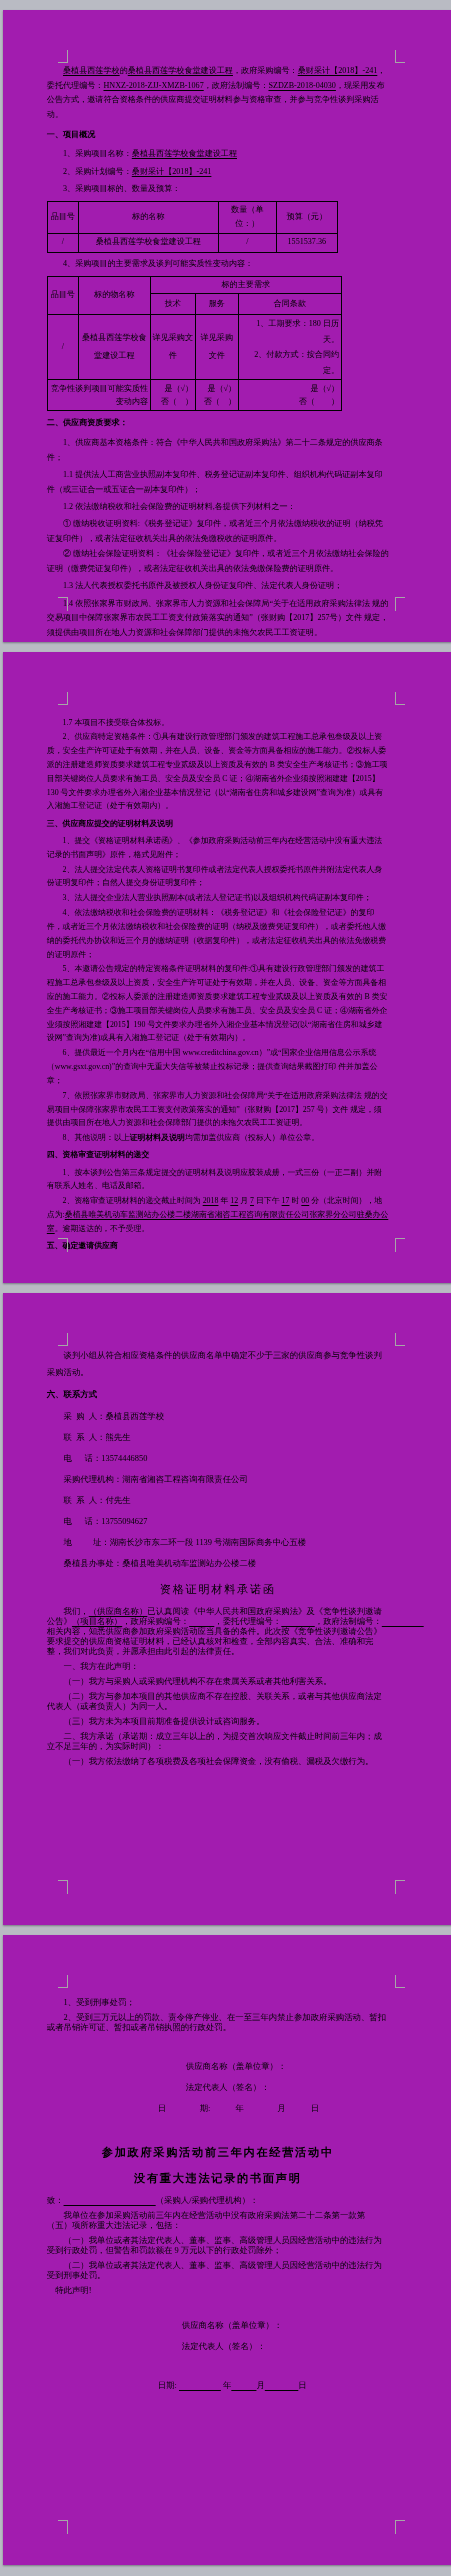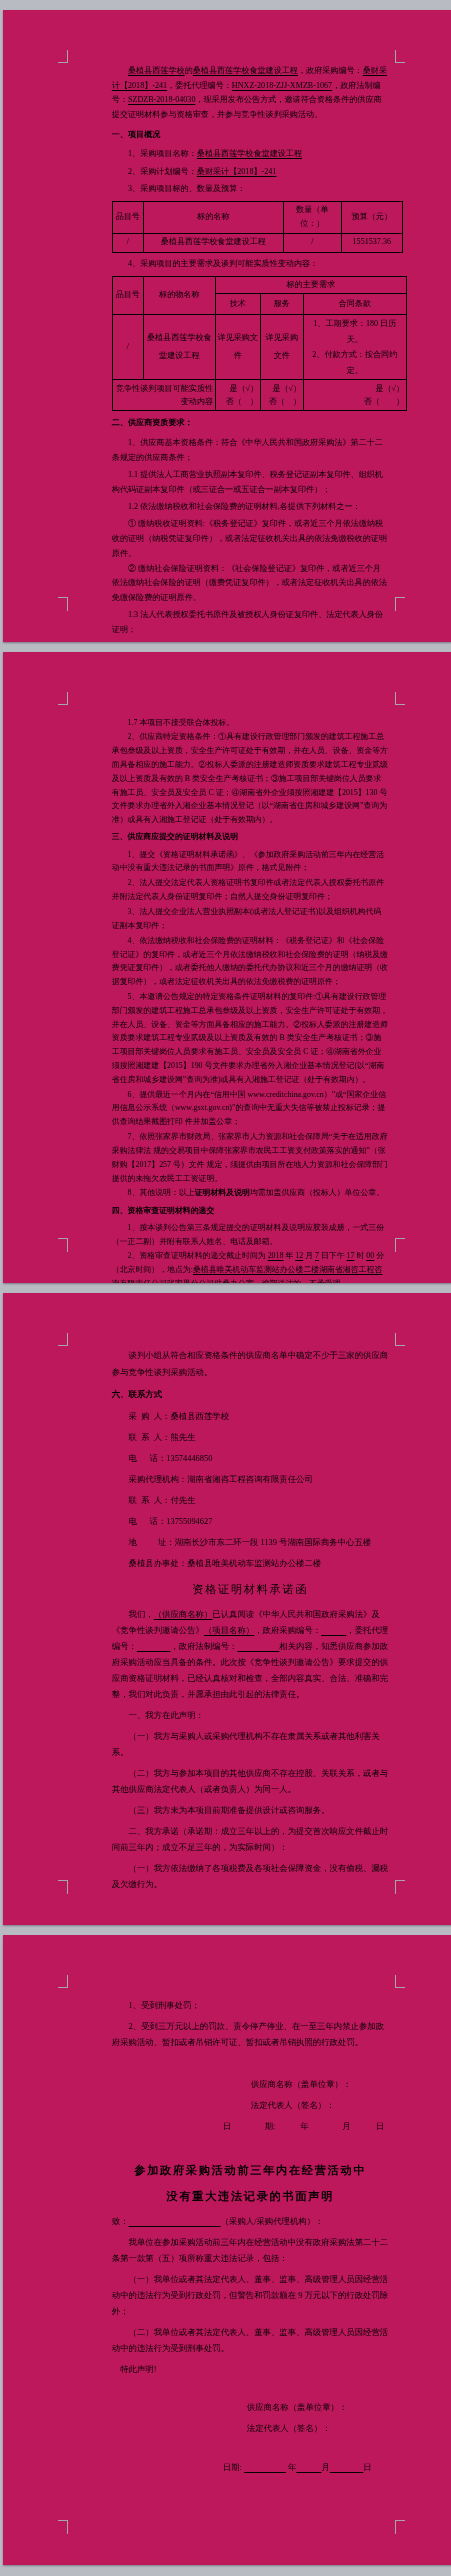--- a/index.html
+++ b/index.html
@@ -1,19 +1,19 @@
 <!DOCTYPE html>
 <html style="font-size:9px"><head>
 <meta charset="utf-8">
 <style>
   html,body{margin:0;padding:0;background:#b9bbc3;}
   body{width:452px;font-family:"Liberation Serif","DejaVu Serif",serif;color:#000;}
   .canvas{padding-top:9.5px;padding-bottom:11.8px;}
-  .page{width:449px;margin-left:2.8px;margin-bottom:10px;background:#be185d;position:relative;
-        box-sizing:border-box;overflow:hidden;padding:0 63px 0 109px;
+  .page{width:449px;margin-left:2.8px;margin-bottom:10px;background:#a21caf;position:relative;
+        box-sizing:border-box;overflow:hidden;padding:0 63px 0 44px;
         box-shadow:0 0.6px 1.7px rgba(40,42,54,.45);}
   .page:last-child{margin-bottom:0;}
   .pg1{height:632px;padding-top:52px;font-size:8.1px;line-height:14.6px;}
   .pg2{height:631px;padding-top:63px;font-size:7.9px;line-height:13.8px;}
   .pg3{height:632px;padding-top:52px;font-size:8.4px;line-height:17px;}
   .pg4{height:630px;padding-top:58px;font-size:8.4px;line-height:17px;}
   .p{margin:2.8px 0;text-indent:2em;white-space:pre-wrap;}
   .pg2 .p{margin:1.1px 0;}
   .tight{margin:0.6px 0;}
   .h{font-weight:700;margin:5px 0;white-space:pre-wrap;
@@ -23,29 +23,29 @@
   .b{font-weight:700;}
   table{border-collapse:collapse;table-layout:fixed;}
   td,th{border:1.1px solid #000;text-align:center;vertical-align:middle;
         font-weight:400;padding:0.6px 1.7px;overflow:hidden;}
   .t1{width:291px;margin:4.5px 0;}
   .t1 th{height:17px;}
   .t1 td{height:17px;}
   .t2{width:295px;margin:4.5px 0;}
   .t2 th{height:14.6px;}
   .t2 .r-data td{height:49px;line-height:18px;}
-  .contract-cell{text-align:center;white-space:pre-line;line-height:15.7px !important;}
+  .contract-cell{text-align:right;white-space:pre-line;line-height:15.7px !important;}
   .yesno{white-space:pre-line;line-height:13.5px !important;height:29px;text-align:right;}
   .contact{margin:3.9px 0;text-indent:2em;white-space:pre-wrap;}
   .att-h{font-weight:700;font-size:9.5px;margin:12.4px 0 5.6px;text-indent:0;
          font-family:"Liberation Sans","DejaVu Sans",sans-serif;}
   .att-title{font-size:11.2px;text-align:center;letter-spacing:1.7px;margin:9px 0;text-indent:0;
              white-space:pre-wrap;}
   .att-title.bold{font-weight:700;font-family:"Liberation Sans","DejaVu Sans",sans-serif;}
-  .att-p{line-height:16px;margin:5px 0;text-indent:2em;white-space:pre-wrap;}
+  .att-p{line-height:10px;margin:5px 0;text-indent:2em;white-space:pre-wrap;}
   .sign{margin:3.9px 0 3.9px 139px;text-indent:0;white-space:pre-wrap;}
   .date1{margin-left:111px;}
   .sign-b{margin:3.4px 0 3.4px 135px;text-indent:0;white-space:pre-wrap;}
   .date2{margin:22.5px 0 0 111px;text-indent:0;white-space:pre-wrap;}
   .gap30{height:17px;} .gap24{height:13.5px;}
   .mk{position:absolute;width:9px;height:12.4px;}
   .mk.tl{left:55px;top:40px;border-right:0.6px solid #a7a7a7;border-bottom:0.6px solid #a7a7a7;}
   .mk.tr{right:47px;top:40px;border-left:0.6px solid #a7a7a7;border-bottom:0.6px solid #a7a7a7;}
   .mk.bl{left:55px;bottom:31px;border-right:0.6px solid #a7a7a7;border-top:0.6px solid #a7a7a7;}
   .mk.br{right:47px;bottom:31px;border-left:0.6px solid #a7a7a7;border-top:0.6px solid #a7a7a7;}

